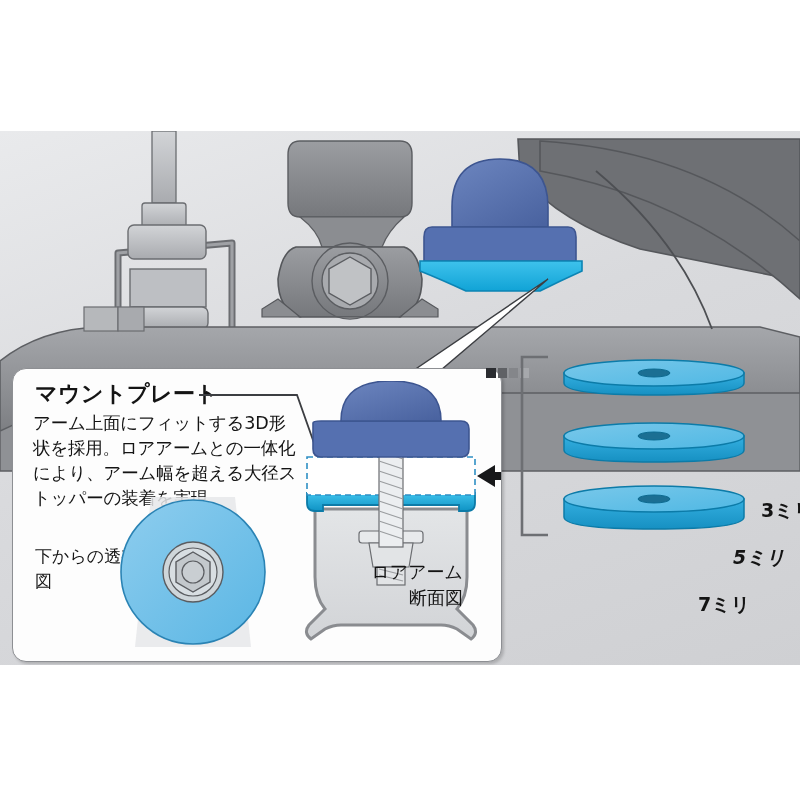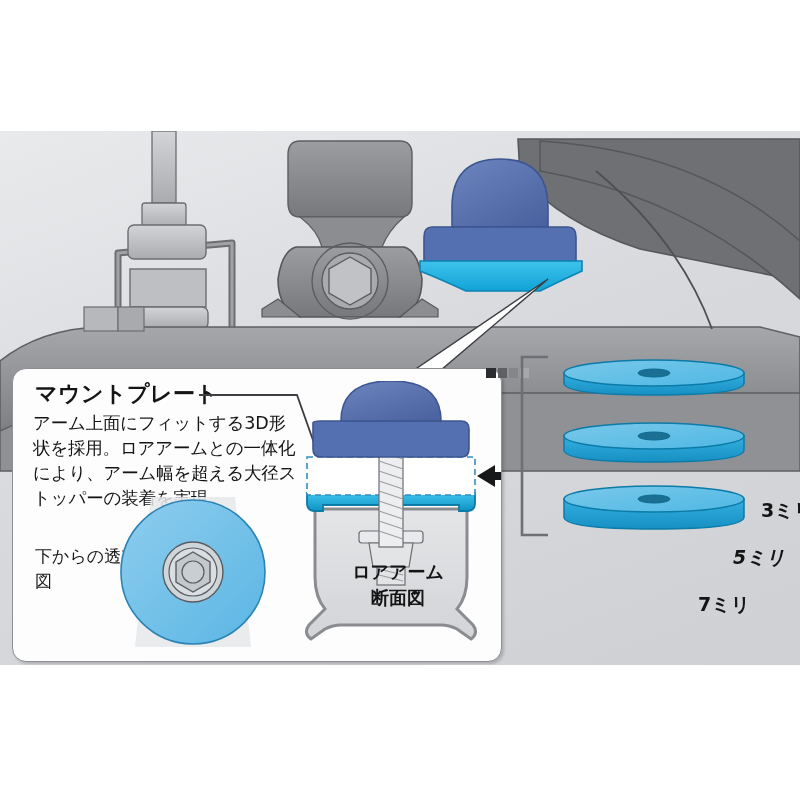--- a/index.html
+++ b/index.html
@@ -21,22 +21,22 @@
          box-shadow:2px 2px 3px rgba(0,0,0,.18);}
 
   .jp{font-family:"DejaVu Sans","Liberation Sans",sans-serif;color:#141414;}
 
   #panelTitle{position:absolute;left:22px;top:10px;font-size:22px;font-weight:700;
               letter-spacing:.5px;white-space:nowrap;}
   #panelBody{position:absolute;left:20px;top:42px;width:268px;font-size:17.5px;
              line-height:25px;font-weight:500;letter-spacing:-.2px;}
   #underView{position:absolute;left:22px;top:175px;width:120px;font-size:17px;
              line-height:25px;font-weight:500;}
-  #armLabel{position:absolute;left:320px;top:190px;width:130px;text-align:center;
-            font-size:18px;line-height:26px;font-weight:700;}
+  #armLabel{position:absolute;left:320px;top:190px;width:130px;text-align:right;
+            font-size:18px;line-height:26px;font-weight:400;}
 
   
   .plateLabel{position:absolute;font-size:19px;font-weight:600;color:#141414;
               white-space:nowrap;}
   #pl0{left:733px;top:367px;margin-left:28px;}
   #pl1{left:733px;top:414px;font-style:italic;}
   #pl2{left:698px;top:461px;}
 
   #adjTitle{position:absolute;left:545px;top:504px;width:250px;text-align:center;
             font-size:20px;font-weight:700;color:#141414;white-space:nowrap;}

